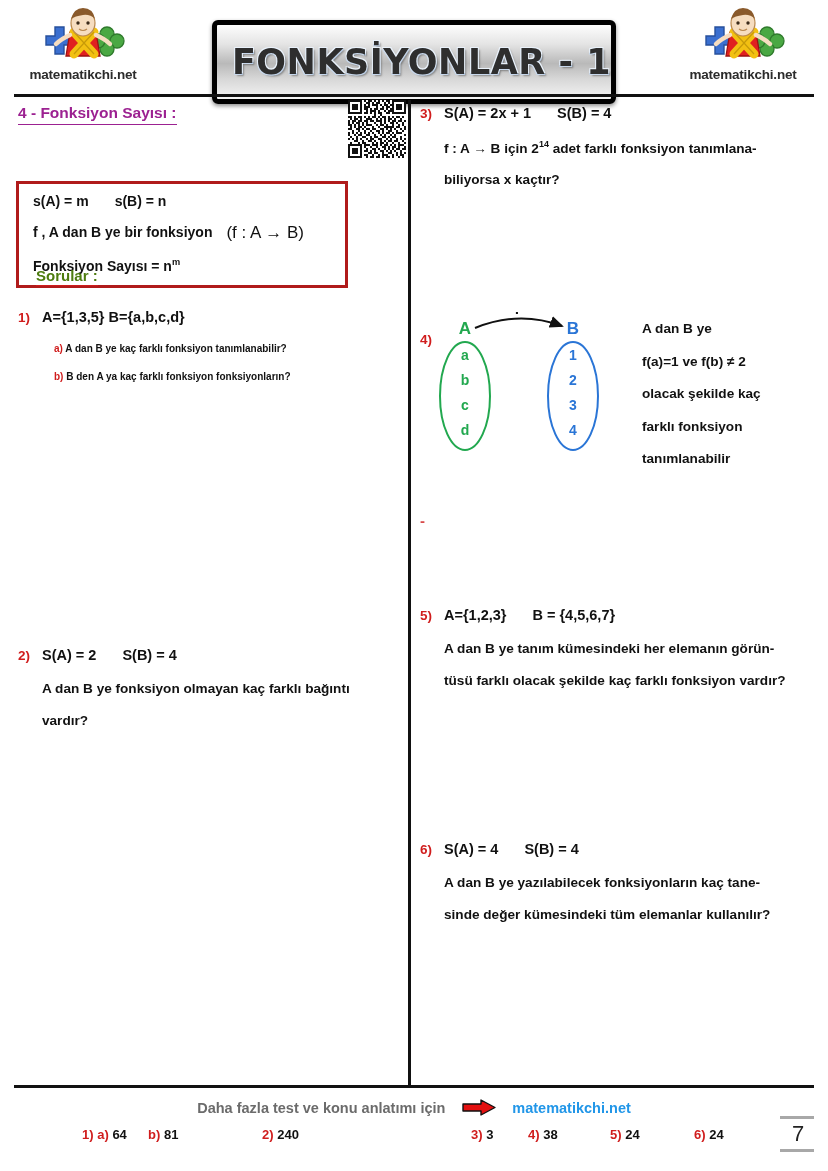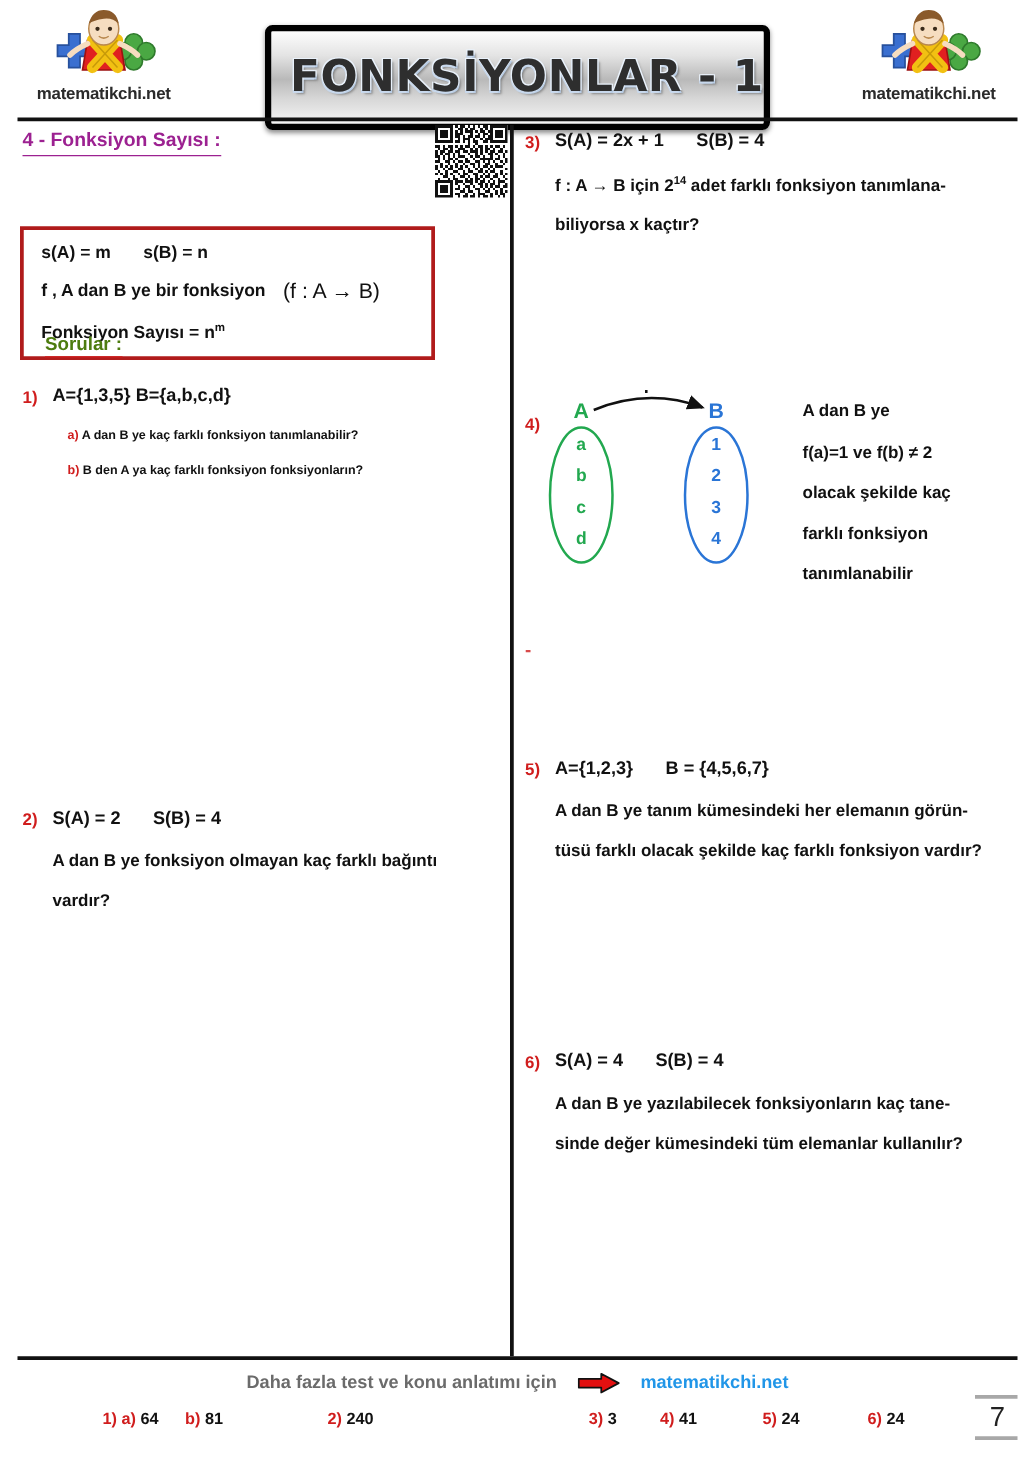--- a/index.html
+++ b/index.html
@@ -754,21 +754,21 @@
   <span class="answer-item" style="left:262px;">
     <span class="a-num">2)</span>
     <span>240</span>
   </span>
   <span class="answer-item" style="left:458px;margin-left:13px;">
     <span class="a-num">3)</span>
     <span>3</span>
   </span>
   <span class="answer-item" style="left:528px;">
     <span class="a-num">4)</span>
-    <span>41</span>
+    <span>38</span>
   </span>
   <span class="answer-item" style="left:610px;">
     <span class="a-num">5)</span>
     <span>24</span>
   </span>
   <span class="answer-item" style="left:694px;">
     <span class="a-num">6)</span>
     <span>24</span>
   </span>
 </div>

